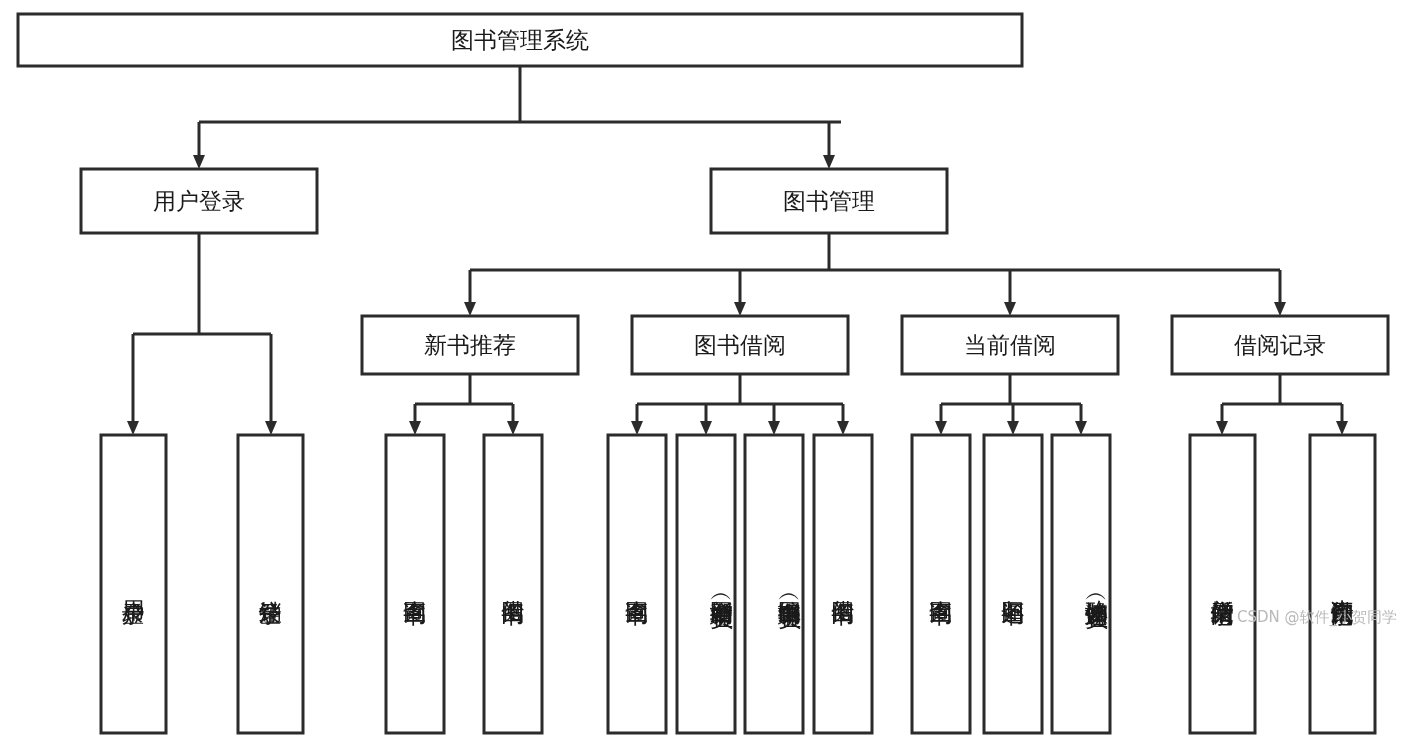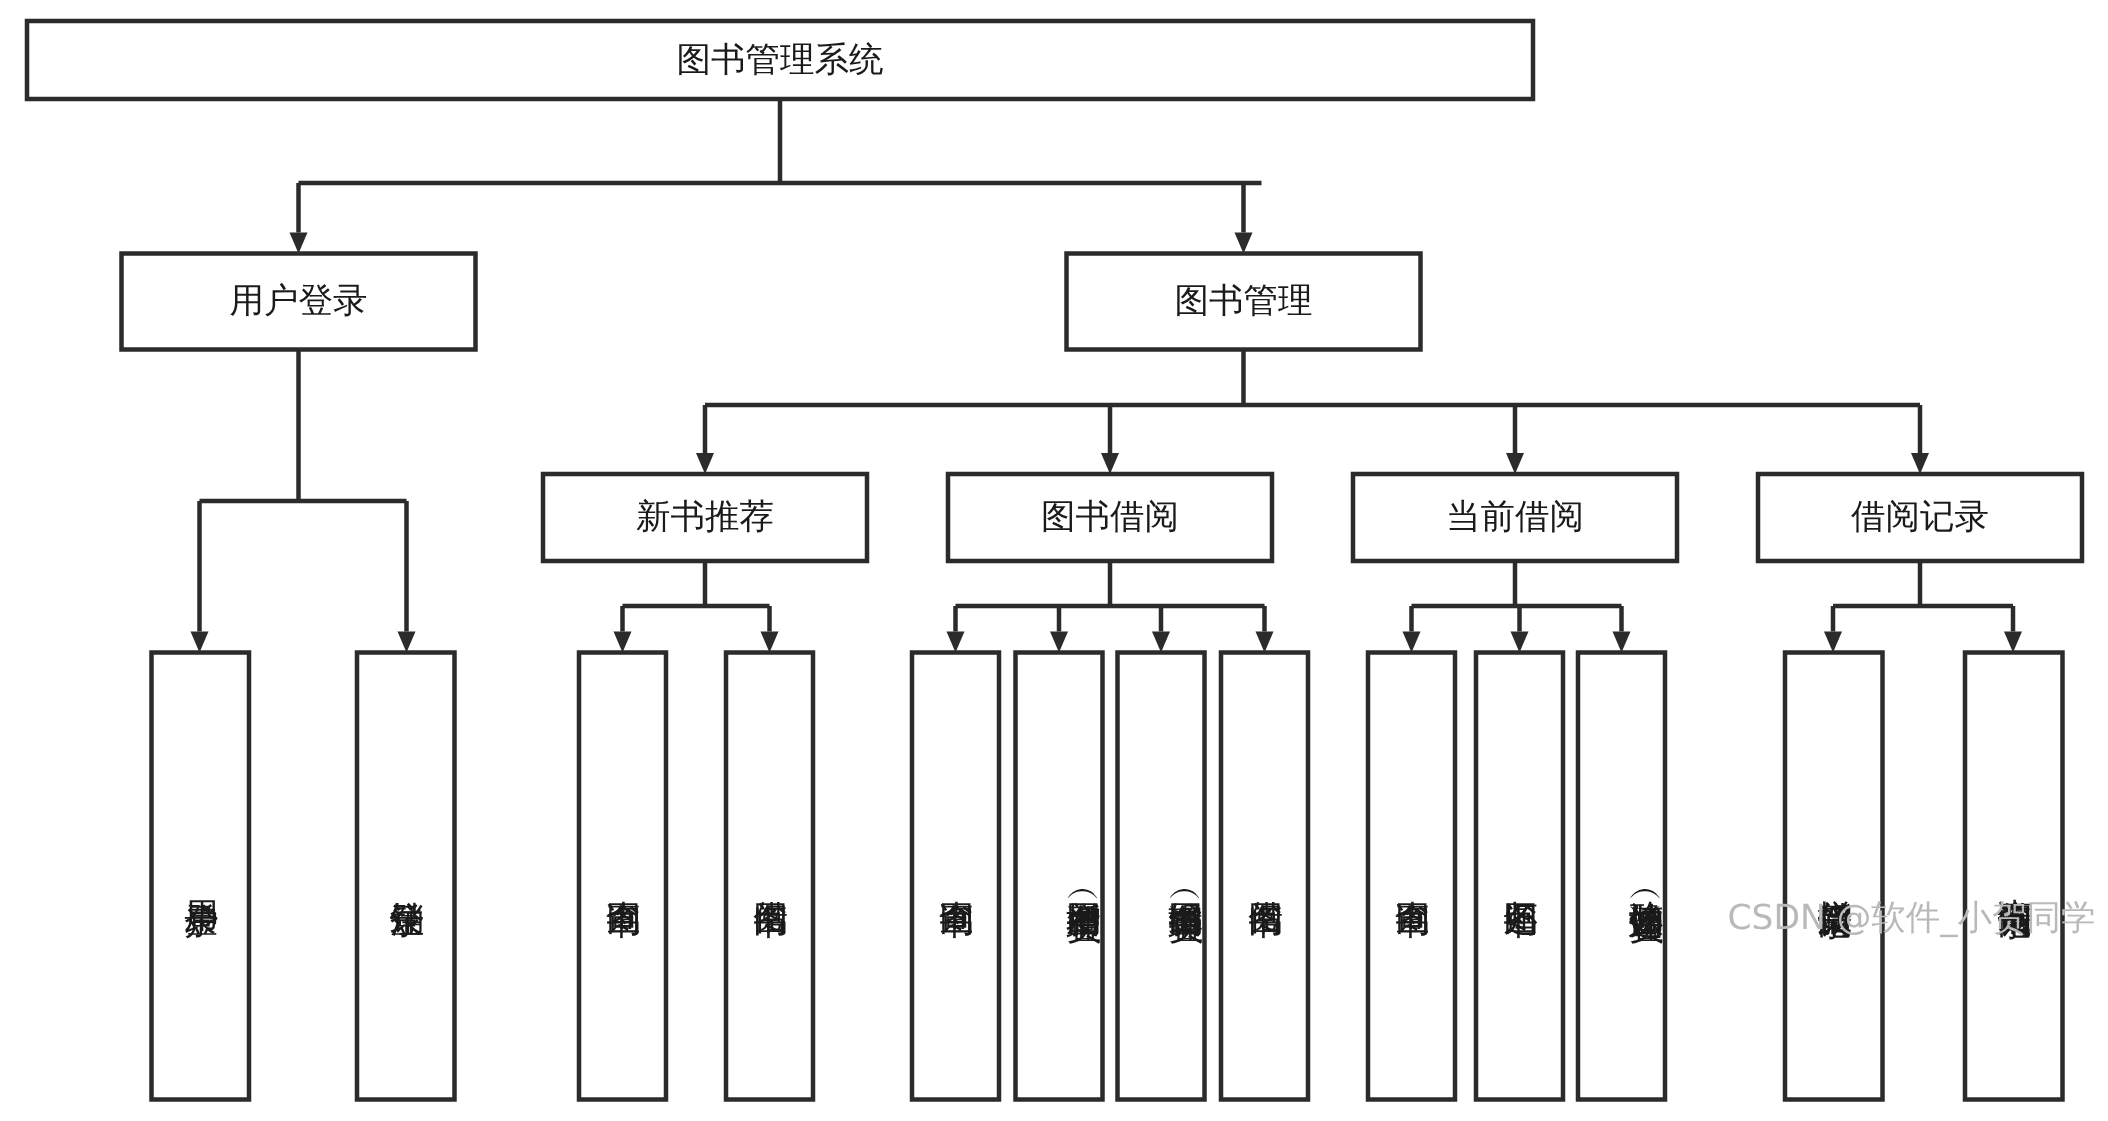--- a/index.html
+++ b/index.html
@@ -49,21 +49,21 @@
   .leaf-label.top{
     display:flex;
     align-items:flex-start;
     justify-content:center;
   }
   #watermark{
     position:absolute;
     right:8px;
     bottom:4px;
     font-family:"DejaVu Sans","Liberation Sans",sans-serif;
-    font-size:23px;
+    font-size:15px;
     color:#b9b9b9;
     white-space:nowrap;
     pointer-events:none;
   }
 </style>
 </head>
 <body>
 
 <div id="diagram-root">
 

